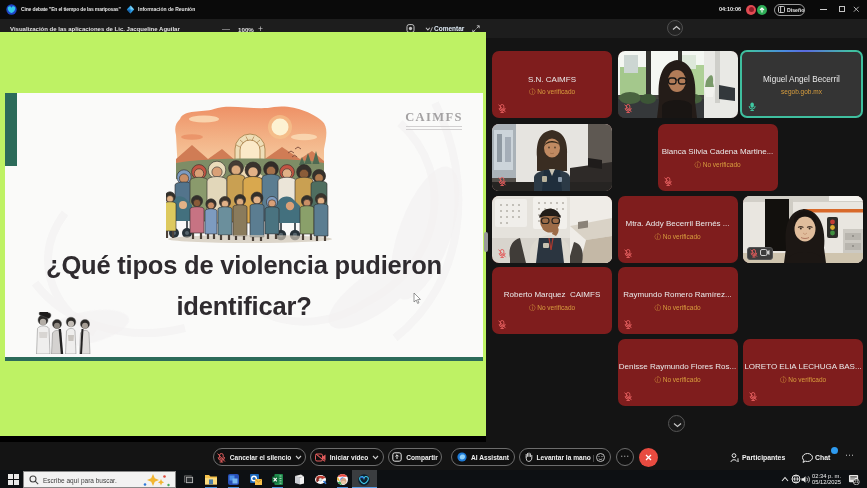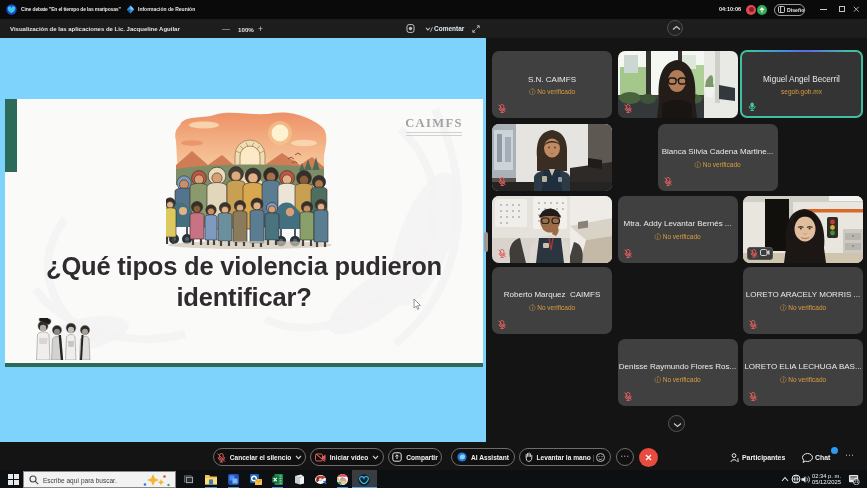--- a/index.html
+++ b/index.html
@@ -1,25 +1,25 @@
 <!DOCTYPE html>
 <html><head>
 <meta charset="utf-8">
 <style>
   * { margin:0; padding:0; box-sizing:border-box; }
   html,body { width:867px; height:488px; overflow:hidden; background:#000; }
   body { font-family:"Liberation Sans", sans-serif; position:relative; }
   .abs { position:absolute; }
   #titlebar { position:absolute; left:0; top:0; width:867px; height:19px; background:#0a0a0a; }
   #menubar { position:absolute; left:0; top:19px; width:867px; height:19px; background:#1d1d1d; }
-  #stage { position:absolute; left:0; top:38px; width:486px; height:404px; background:#7dd3fc; }
+  #stage { position:absolute; left:0; top:32px; width:486px; height:404px; background:#bef264; }
   #panel { position:absolute; left:486px; top:38px; width:381px; height:404px; background:#141414; }
   #toolbar { position:absolute; left:0; top:442px; width:867px; height:28px; background:#141414; }
   #taskbar { position:absolute; left:0; top:470px; width:867px; height:18px; background:#0d1013; }
-  .tile { position:absolute; width:120px; height:67px; background:#404040; border-radius:7px; }
+  .tile { position:absolute; width:120px; height:67px; background:#7f1d1d; border-radius:7px; }
   .tname { position:absolute; left:0; top:23.5px; width:100%; text-align:center; color:#e9e9e9; font-size:8px; white-space:nowrap; overflow:hidden; }
   .tver { position:absolute; left:0; top:37px; width:100%; text-align:center; color:#d99e3e; font-size:6.5px; }
   .micoff { position:absolute; left:6px; bottom:4.5px; width:8.5px; height:9.5px; }
   .pill { position:absolute; top:448px; height:18px; border:1px solid #6d6d6d; border-radius:9px; background:#101010; color:#f0f0f0; font-size:6.6px; font-weight:bold; display:flex; align-items:center; justify-content:center; gap:4px; white-space:nowrap; }
 </style>
 </head>
 <body>
 
 <div id="titlebar">
   <svg class="abs" style="left:6px;top:4px" width="11" height="11" viewBox="0 0 11 11">
@@ -198,21 +198,21 @@
         <circle cx="155" cy="94" r="5.6" fill="#3a332c"></circle>
           <circle cx="155" cy="96" r="3.7" fill="#e2b186"></circle>
           <path d="M148 101 C 148 98 162 98 162 101 L 162 131 L 148 131 Z" fill="#5b7d91"></path>
       </g>
       <ellipse cx="84" cy="134" rx="82" ry="4" fill="#cfc5b5" opacity="0.7"></ellipse>
       <g stroke="#4a4038" stroke-width="2.2">
         <path d="M1 126 l0 7 M7 126 l0 7 M27 128 l0 6 M35 128 l0 6 M42 129 l0 5 M48 129 l0 5 M55 130 l0 5 M63 130 l0 5 M70 131 l0 4 M78 131 l0 4 M87 132 l0 4 M95 132 l0 4 M102 129 l0 5 M110 129 l0 5 M137 129 l0 6 M145 129 l0 6 M151 131 l0 5 M159 131 l0 5"></path>
       </g>
     </svg>
 
-    <div class="abs" style="left:0;top:152px;width:478px;text-align:center;color:#2f2b2f;font-weight:bold;font-size:25.5px;line-height:31px;letter-spacing:-0.2px;">¿Qué tipos de violencia pudieron<br>identificar?</div>
+    <div class="abs" style="left:0;top:152px;width:478px;text-align:center;color:#2f2b2f;font-weight:bold;font-size:25.5px;line-height:41px;letter-spacing:-0.2px;">¿Qué tipos de violencia pudieron<br>identificar?</div>
 
     <svg class="abs" style="left:29px;top:219px" width="60" height="42" viewBox="0 0 60 42">
       <g stroke="#5f5f5f" stroke-width="0.4">
         <circle cx="9" cy="8" r="5" fill="#2c2a28"></circle>
           <path d="M5.5 3 C 3 -2 13 -3 14.5 1 C 17.5 0 18 5.5 14.5 6.5 Z" fill="#1e1c1b"></path>
         <circle cx="9" cy="10" r="3.2" fill="#b3ada6" stroke="none"></circle>
         <path d="M2.5 42 L3.5 16.5 C 5.5 13 13 13 15 16.5 L16 42 Z" fill="#efeeed"></path>
         <path d="M5 20 L13.5 20 L13 26 L5.5 26 Z" fill="#d8d5d2" stroke="none"></path>
         <circle cx="23" cy="12" r="4.6" fill="#2c2a28"></circle>
           <circle cx="23" cy="13.8" r="3" fill="#8e8880" stroke="none"></circle>
@@ -393,21 +393,21 @@
       <path d="M64 40 C 69 34 66 28 62 32 L 60 38 Z" fill="#9c6b47"></path>
       <path d="M57 42 L 59 54 L 61 42" stroke="#a83a30" stroke-width="1.3" fill="none"></path>
       <rect x="51" y="47" width="6" height="5" rx="1" fill="#c8c2b0"></rect>
     </svg>
     <svg class="micoff" viewBox="0 0 9 10">
         <use href="#mutedmic"></use>
       </svg>
   </div>
 
   <div class="tile" style="left:131.5px;top:157.5px;">
-    <div class="tname">Mtra. Addy Levantar Bernés ...</div>
+    <div class="tname">Mtra. Addy Becerril Bernés ...</div>
     <div class="tver">ⓘ No verificado</div>
     <svg class="micoff" viewBox="0 0 9 10">
         <use href="#mutedmic"></use>
       </svg>
   </div>
 
   <div class="tile" style="left:257px;top:157.5px;overflow:hidden;">
     <svg width="120" height="67" viewBox="0 0 120 67">
       <rect width="120" height="67" fill="#e9e6e0"></rect>
       <rect x="0" y="0" width="120" height="6" fill="#d2cfc8"></rect>
@@ -446,22 +446,22 @@
       </svg>
   </div>
 
   <div class="tile" style="left:6px;top:228.5px;">
     <div class="tname">Roberto Marquez&nbsp; CAIMFS</div>
     <div class="tver">ⓘ No verificado</div>
     <svg class="micoff" viewBox="0 0 9 10">
         <use href="#mutedmic"></use>
       </svg>
   </div>
-  <div class="tile" style="left:257px;top:228.5px;">
-    <div class="tname">LORETO ARACELY MORRIS ...</div>
+  <div class="tile" style="left:131.5px;top:228.5px;">
+    <div class="tname">Raymundo Romero Ramírez...</div>
     <div class="tver">ⓘ No verificado</div>
     <svg class="micoff" viewBox="0 0 9 10">
         <use href="#mutedmic"></use>
       </svg>
   </div>
 
   <div class="tile" style="left:131.5px;top:300.5px;">
     <div class="tname">Denisse Raymundo Flores Ros...</div>
     <div class="tver">ⓘ No verificado</div>
     <svg class="micoff" viewBox="0 0 9 10">

